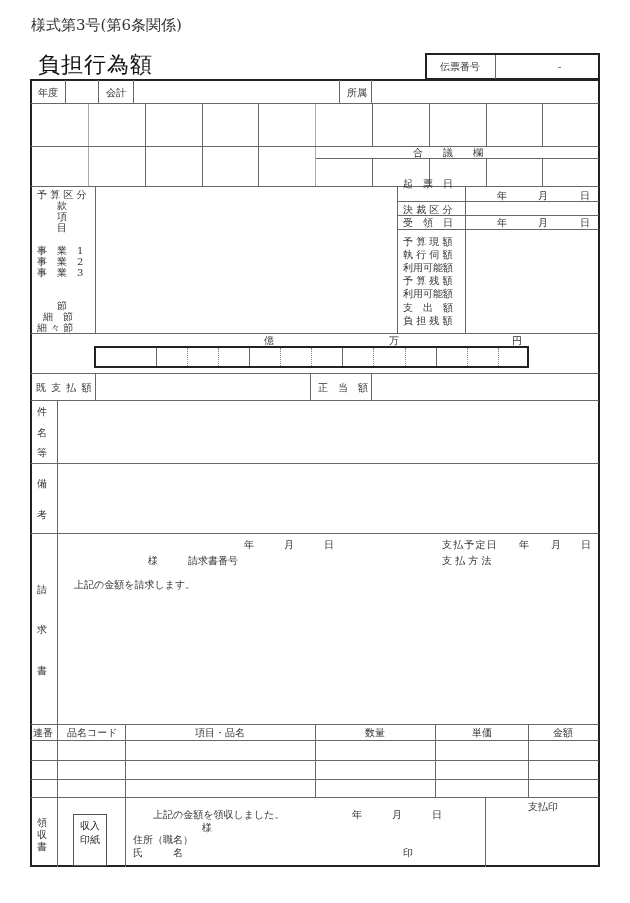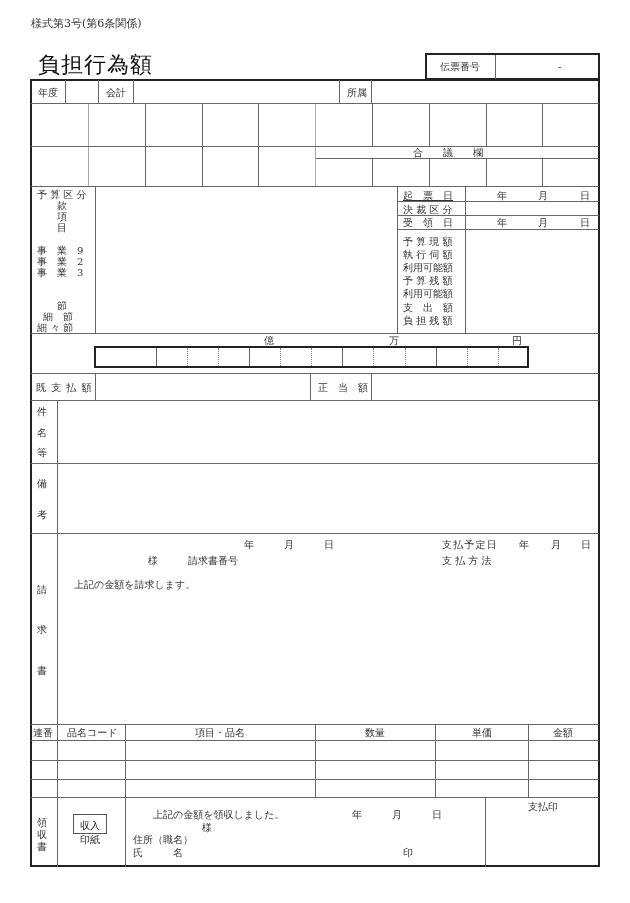--- a/index.html
+++ b/index.html
@@ -6,23 +6,23 @@
   body { width:630px; height:903px; position:relative; overflow:hidden;
          font-family:"DejaVu Serif","Liberation Serif",serif; color:#222; }
   .t { position:absolute; font-size:10px; line-height:12px; white-space:nowrap; color:#333; }
   .hl { position:absolute; height:0; border-top:1px solid #666; }
   .vl { position:absolute; width:0; border-left:1px solid #666; }
   .vl.light { border-left:1px solid #aaa; }
   .vl.dot { border-left:1px dotted #888; }
   .box { position:absolute; border:1px solid #555; box-sizing:border-box; }
   .field { position:absolute; background:transparent; }
   .title { position:absolute; left:38px; top:52px; font-size:22px; line-height:26px; letter-spacing:1px; color:#111; }
-  .form-no { position:absolute; left:31px; top:16px; font-size:11px; color:#333; }
+  .form-no { position:absolute; left:31px; top:16px; font-size:15px; color:#333; }
   .spaced { letter-spacing:6px; }
-  .stamp { position:absolute; left:73px; top:814px; width:34px; height:20px; border:1px solid #555; box-sizing:border-box;
+  .stamp { position:absolute; left:73px; top:814px; width:34px; height:52px; border:1px solid #555; box-sizing:border-box;
            font-size:10px; line-height:14px; text-align:center; padding-top:4px; }
 </style>
 </head>
 <body>
 
 <div class="form-no">様式第3号(第6条関係)</div>
 <div class="title">負担行為額</div>
 
 <div class="box" style="left:425px;top:53px;width:175px;height:27px;border:2px solid #222;"></div>
 <div class="vl" style="left:495px;top:55px;height:24px;"></div>
@@ -65,36 +65,36 @@
 </div>
 <div class="t" style="left:413px;top:147px;">合　　議　　欄</div>
 <div class="field" style="left:31px;top:104px;width:568px;height:82px;"></div>
 
 <div class="vl" style="left:95px;top:187px;height:146px;"></div>
 <div>
   <div class="t" style="left:37px;top:189px;">予 算 区 分</div>
   <div class="t" style="left:57px;top:200px;">款</div>
   <div class="t" style="left:57px;top:211px;">項</div>
   <div class="t" style="left:57px;top:222px;">目</div>
-  <div class="t" style="left:37px;top:245px;">事　業　9</div>
+  <div class="t" style="left:37px;top:245px;">事　業　1</div>
   <div class="t" style="left:37px;top:256px;">事　業　2</div>
   <div class="t" style="left:37px;top:267px;">事　業　3</div>
   <div class="t" style="left:57px;top:300px;">節</div>
   <div class="t" style="left:43px;top:311px;">細　節</div>
   <div class="t" style="left:37px;top:322px;">細 々 節</div>
 </div>
 <div class="field" style="left:96px;top:187px;width:300px;height:146px;"></div>
 
 <div class="vl" style="left:397px;top:187px;height:146px;"></div>
 <div class="vl" style="left:465px;top:187px;height:146px;"></div>
 <div class="hl" style="left:398px;top:201px;width:201px;"></div>
 <div class="hl" style="left:398px;top:215px;width:201px;"></div>
 <div class="hl" style="left:398px;top:229px;width:201px;"></div>
 
-<div class="t" style="left:403px;top:190px;text-decoration:underline;">起　票　日</div>
+<div class="t" style="left:403px;top:178px;">起　票　日</div>
 <div class="t" style="left:497px;top:190px;">年</div>
 <div class="t" style="left:538px;top:190px;">月</div>
 <div class="t" style="left:580px;top:190px;">日</div>
 <div class="field" style="left:466px;top:188px;width:133px;height:13px;"></div>
 
 <div class="t" style="left:403px;top:204px;">決 裁 区 分</div>
 <div class="field" style="left:466px;top:202px;width:133px;height:13px;"></div>
 
 <div class="t" style="left:403px;top:217px;">受　領　日</div>
 <div class="t" style="left:497px;top:217px;">年</div>

